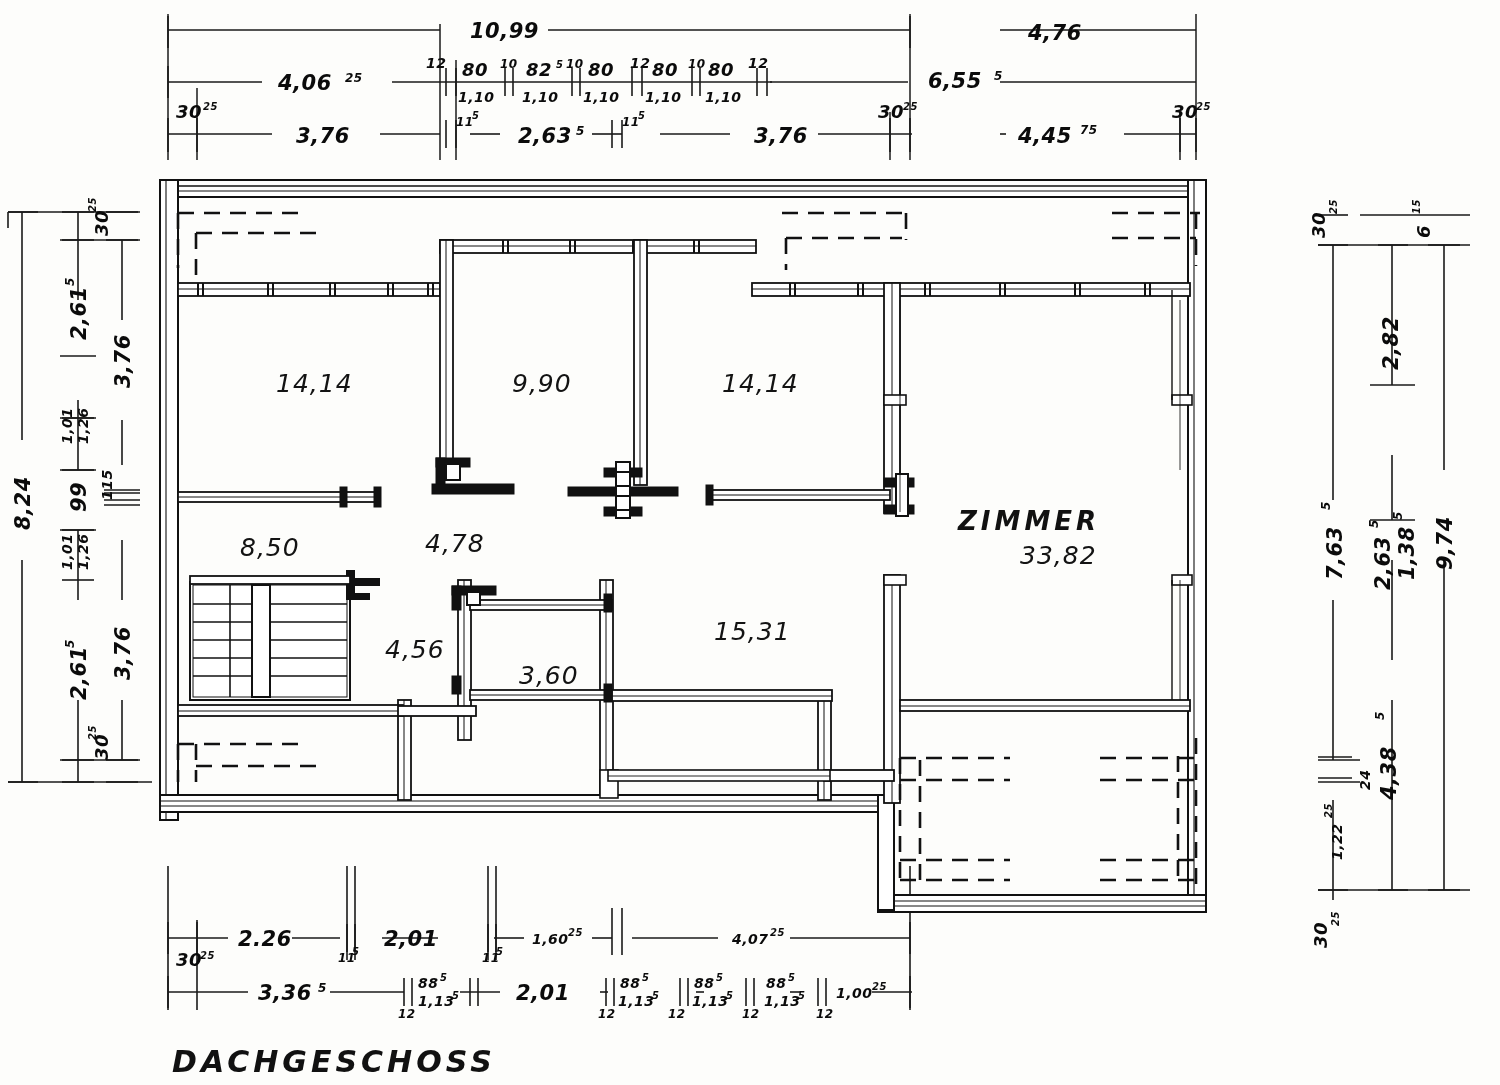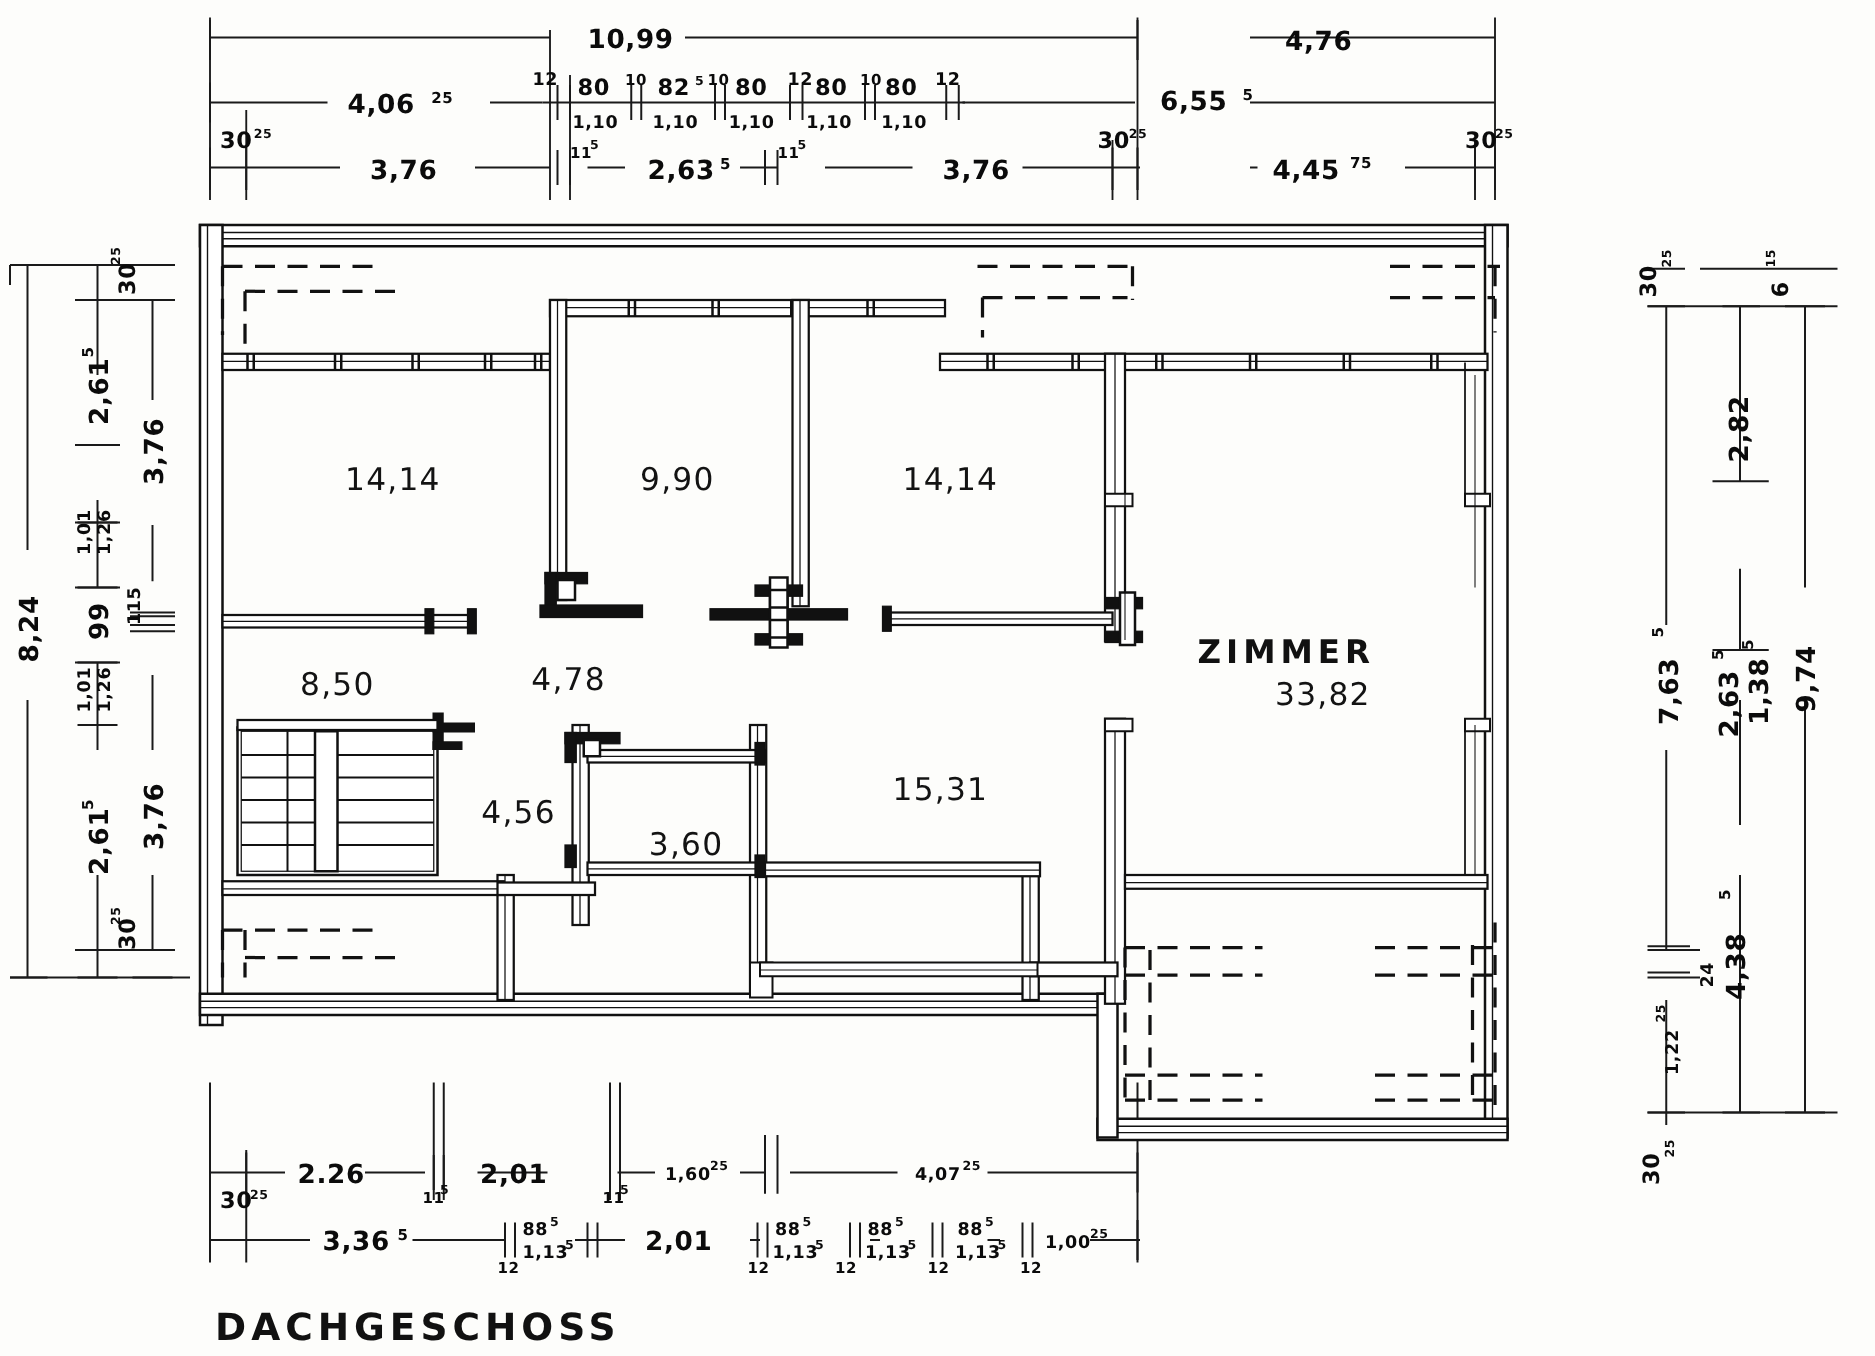--- a/index.html
+++ b/index.html
@@ -2,21 +2,21 @@
 <html><head>
 <meta charset="utf-8">
 <title>Dachgeschoss Floor Plan</title>
 <style>
   html,body{margin:0;padding:0;background:#fdfdfb;}
   body{
     width:1500px;height:1085px;overflow:hidden;position:relative;
     font-family:"DejaVu Sans","Liberation Sans",sans-serif;
     color:#111;
   }
-  #sheet{position:absolute;inset:0;width:1500px;height:1085px;}
+  #sheet{position:absolute;inset:0;width:1500px;height:1085px;font-style:italic;}
   svg{display:block;}
 
   
   .dimtxt{
     font-family:"DejaVu Sans","Liberation Sans",sans-serif;
     font-weight:700;
     fill:#0b0b0b;
     letter-spacing:.5px;
   }
   .dim-lg{font-size:21px;}

